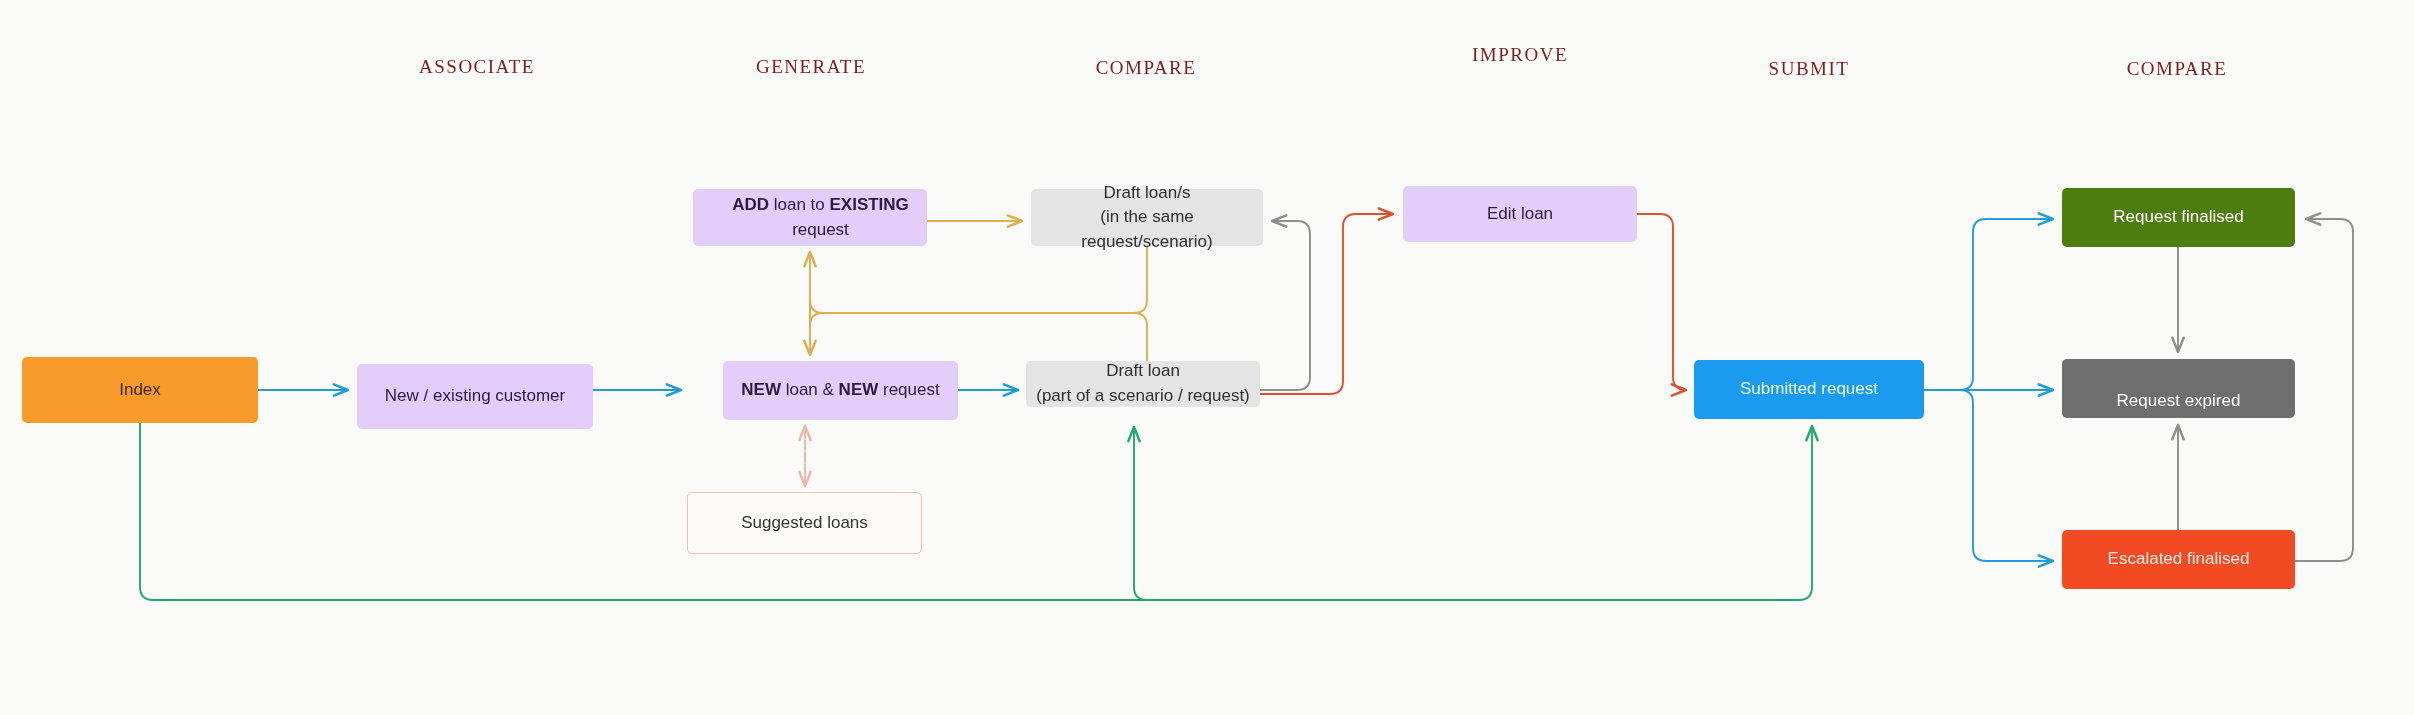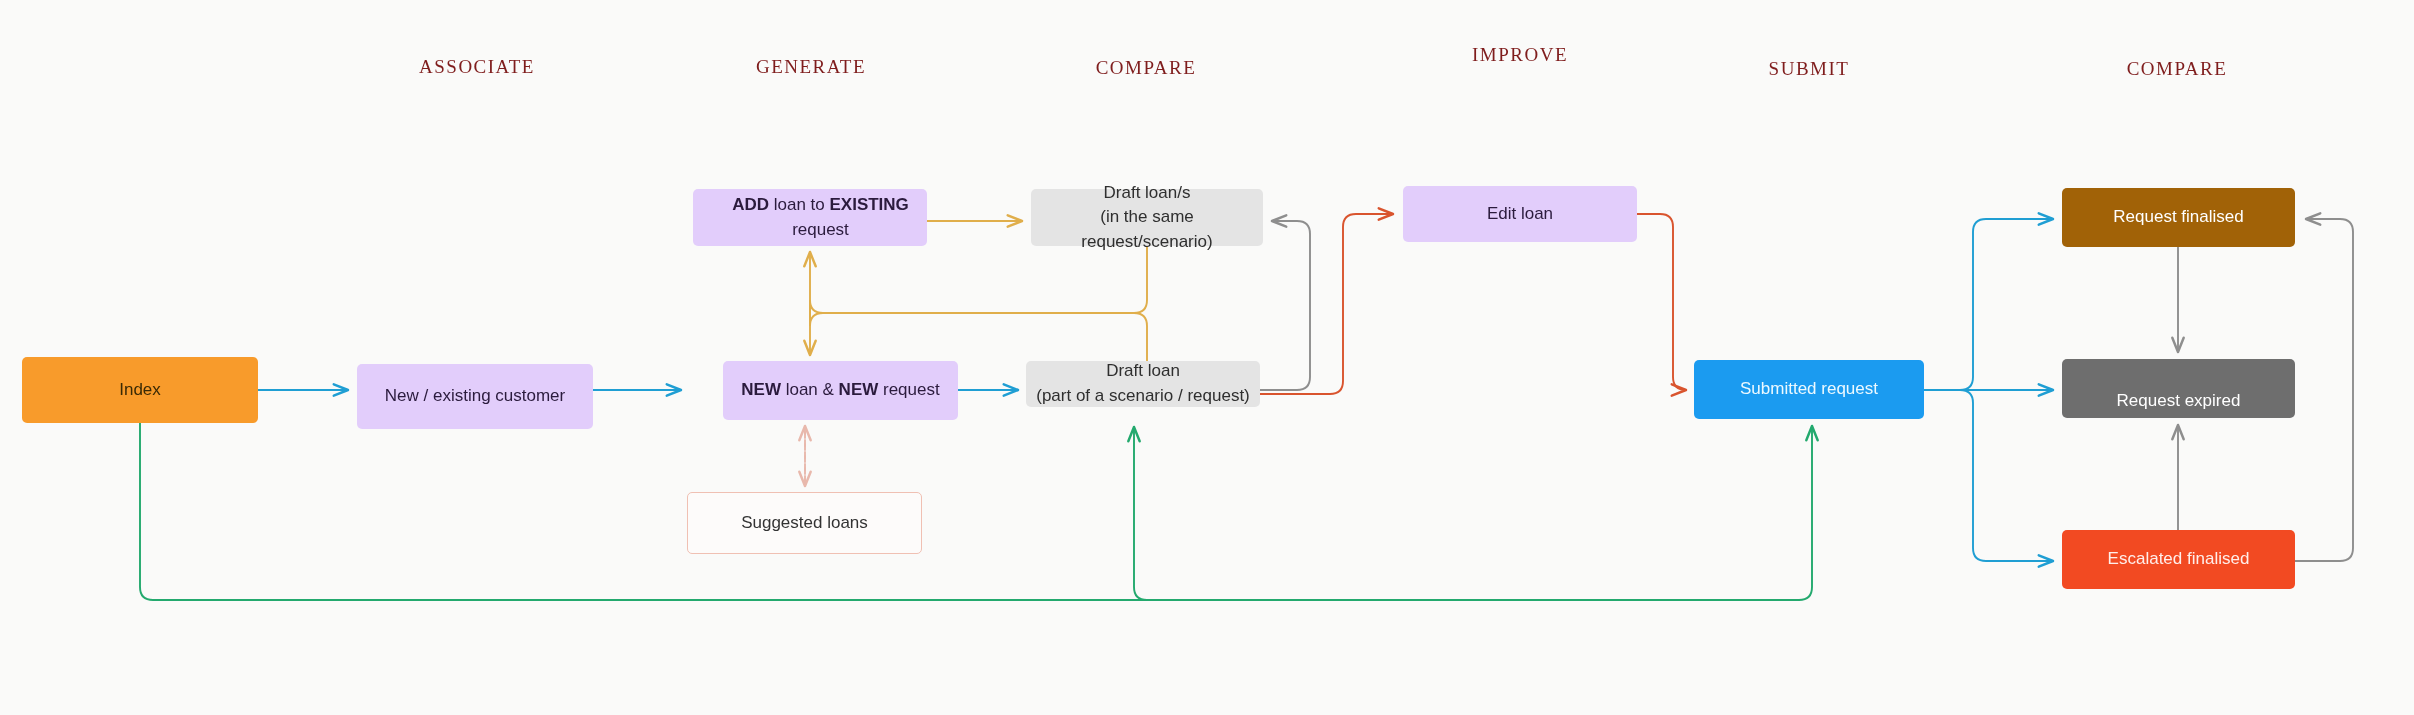--- a/index.html
+++ b/index.html
@@ -32,21 +32,21 @@
     line-height:1.45;
     box-sizing:border-box;
     padding:4px 10px;
   }
   .node .ln{display:block;}
   .node b{font-weight:bold;}
   .n-orange{background:#f89b2b;color:#3a2a05;}
   .n-purple{background:#e2cdfb;color:#2b1b3d;}
   .n-grey{background:#e4e4e4;color:#2f2f2f;}
   .n-blue{background:#1b9bf0;color:#ecf9ff;}
-  .n-green{background:#a16207;color:#ffffff;}
+  .n-green{background:#4d7c0f;color:#ffffff;}
   .n-dgrey{background:#6e6e6e;color:#ffffff;align-items:flex-end;}
   .n-red{background:#f24a22;color:#ffeeea;}
   .n-outline{background:#fdfbfa;color:#333;border:1.6px solid #f0c0b3;}
 </style>
 </head>
 <body>
 
 <div id="stage">
 
   <div class="col-head" style="left:477px;top:56px;">ASSOCIATE</div>

